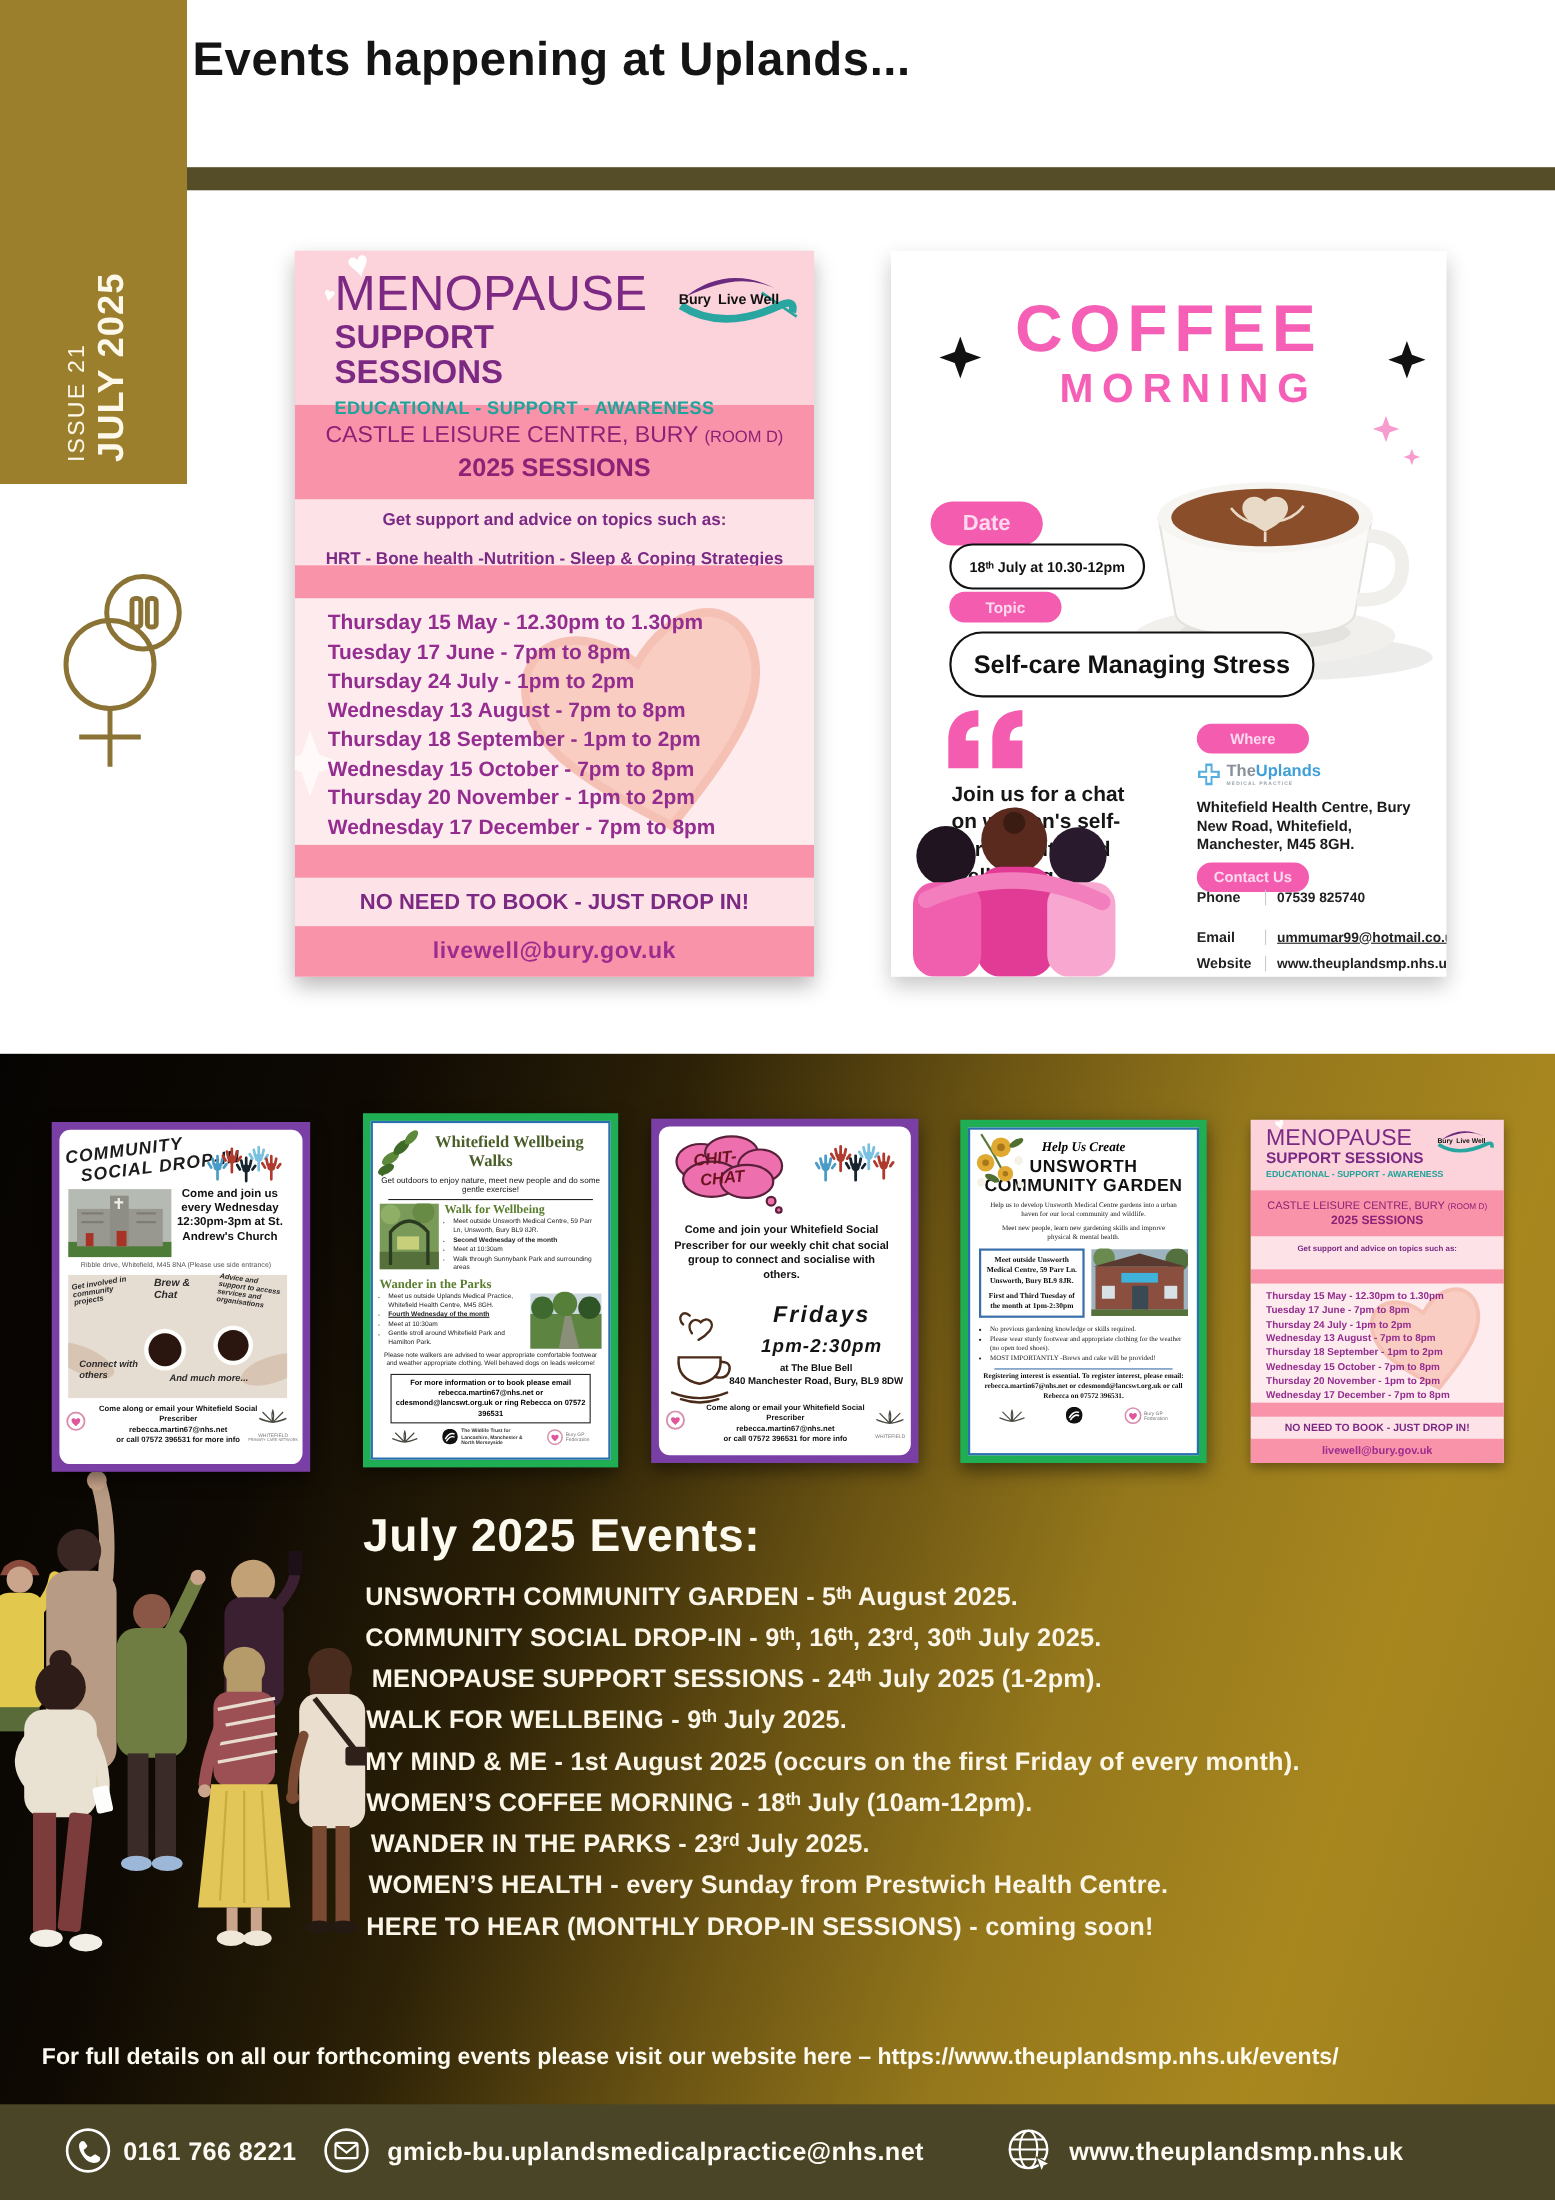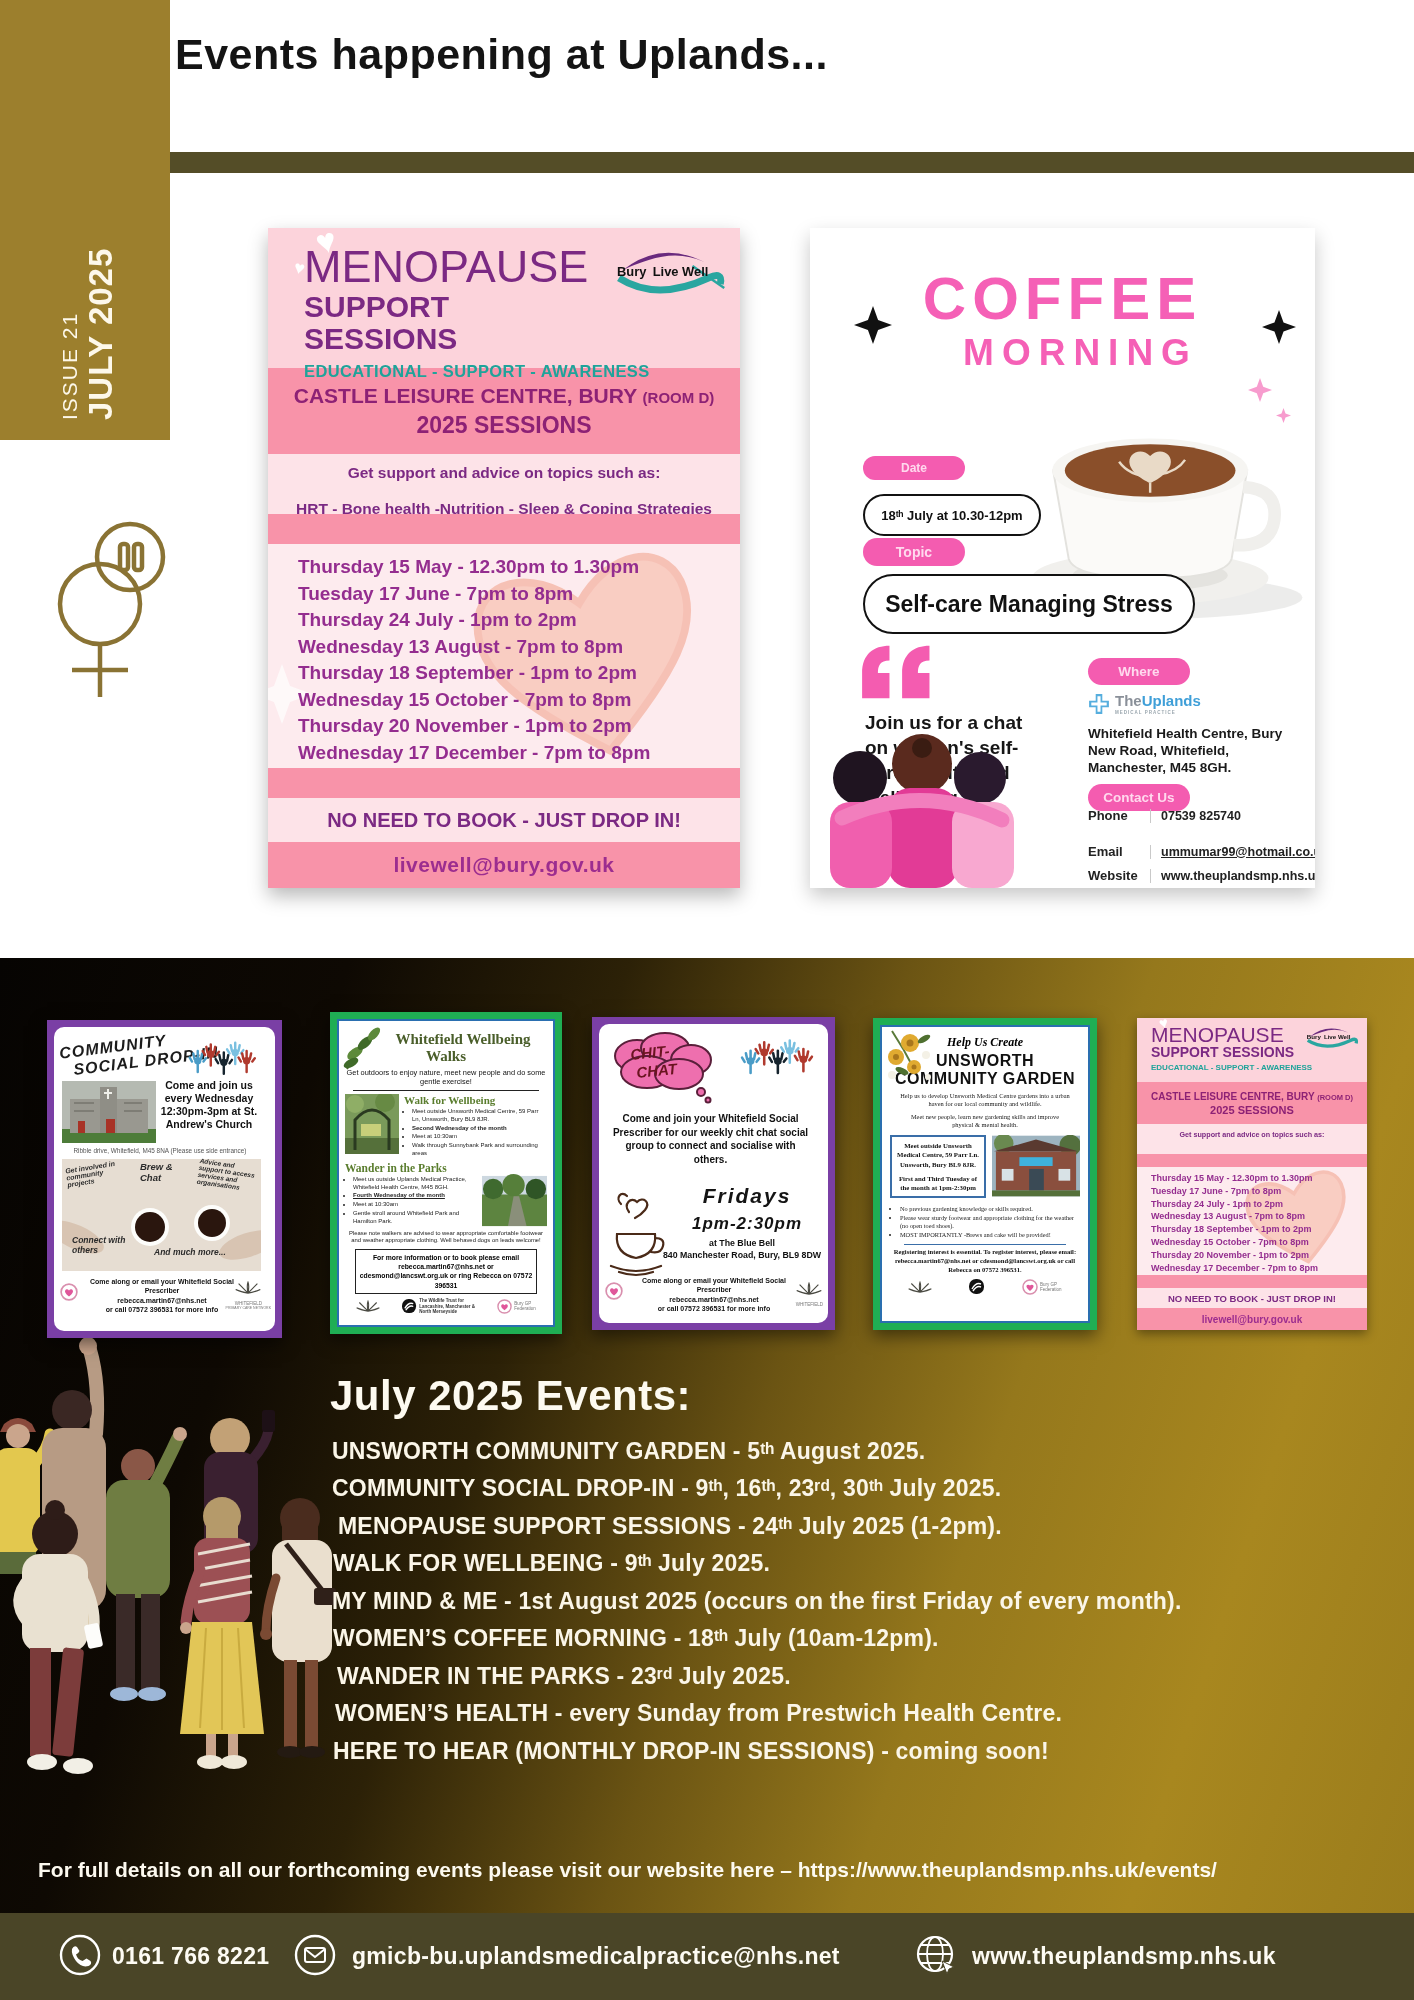--- a/index.html
+++ b/index.html
@@ -23,21 +23,21 @@
   .meno .m-head{position:relative;background:#fcd3db;}
   .m-band-dark{background:#f893a9;display:flex;flex-direction:column;justify-content:center;text-align:center;}
   .m-band-light{background:#fde3e8;display:flex;flex-direction:column;justify-content:center;text-align:center;}
   .m-spacer{background:#f893a9;}
   .m-list{background:#fdebee;position:relative;}
   .m-list .sess{position:relative;z-index:2;color:#942d8f;font-weight:700;}
   .m-email-band{background:#f893a9;display:flex;align-items:center;justify-content:center;}
   .m-title1{color:#7b2983;font-weight:400;line-height:1;}
   .m-title2{color:#7b2983;font-weight:900;line-height:1.05;}
   .m-tag{color:#1fa39a;font-weight:800;}
-  .m-venue{color:#8d2175;font-weight:700;text-align:center;}
+  .m-venue{color:#8d2175;font-weight:400;text-align:center;}
   .m-sess-title{color:#8d2175;font-weight:800;}
   .m-support{color:#7b2983;font-weight:800;margin-top:15px;}
   .m-nobook{color:#7b2983;font-weight:800;}
   .m-email{color:#9c2d8f;font-weight:800;}
   .m-heart-wm{position:absolute;z-index:1;opacity:.45;}
   .m-white-heart{position:absolute;color:#fff;z-index:3;}
 
   
   .meno.big{left:268px;top:228px;width:472px;height:660px;}
   .meno.big .m-head{height:140px;padding:16px 0 0 36px;}
@@ -259,21 +259,21 @@
       <ellipse cx="160" cy="206" rx="122" ry="27" fill="#f1f0ed"></ellipse>
       <ellipse cx="160" cy="203" rx="80" ry="16" fill="#e4e3df"></ellipse>
       <path d="M60,95 L76,186 Q82,206 160,206 Q238,206 244,186 L260,95 Z" fill="#fbfaf8" stroke="#e3e2de" stroke-width="2"></path>
       <path d="M256,112 q36,2 32,34 q-4,28 -42,26" fill="none" stroke="#f0efec" stroke-width="13"></path>
       <ellipse cx="160" cy="95" rx="101" ry="33" fill="#f6f5f2"></ellipse>
       <ellipse cx="160" cy="95" rx="88" ry="27" fill="#8a4f2a"></ellipse>
       <path d="M160,80 C150,70 136,78 139,89 C142,100 160,108 160,108 C160,108 178,100 181,89 C184,78 170,70 160,80 Z" fill="#e9dac7"></path>
       <path d="M128,86 q10,14 32,16 M196,84 q-8,12 -26,15 M160,108 q0,6 0,10" stroke="#e9dac7" stroke-width="2.5" fill="none"></path>
     </svg>
 
-    <div class="abs pill" style="left:53px;top:228px;width:102px;height:24px;font-size:12px">
+    <div class="abs pill" style="left:36px;top:228px;width:102px;height:40px;font-size:20px">
         <span>Date</span>
       </div>
     <div class="abs cof-outline" style="left:53px;top:266px;width:178px;height:42px;border-radius:22px;font-size:13px">
         <span>18ᵗʰ July at 10.30-12pm</span>
       </div>
     <div class="abs pill" style="left:53px;top:310px;width:102px;height:28px;font-size:14px">
         <span>Topic</span>
       </div>
     <div class="abs cof-outline" style="left:53px;top:346px;width:332px;height:60px;border-radius:30px;font-size:23px">
         <span>Self-care Managing Stress</span>

